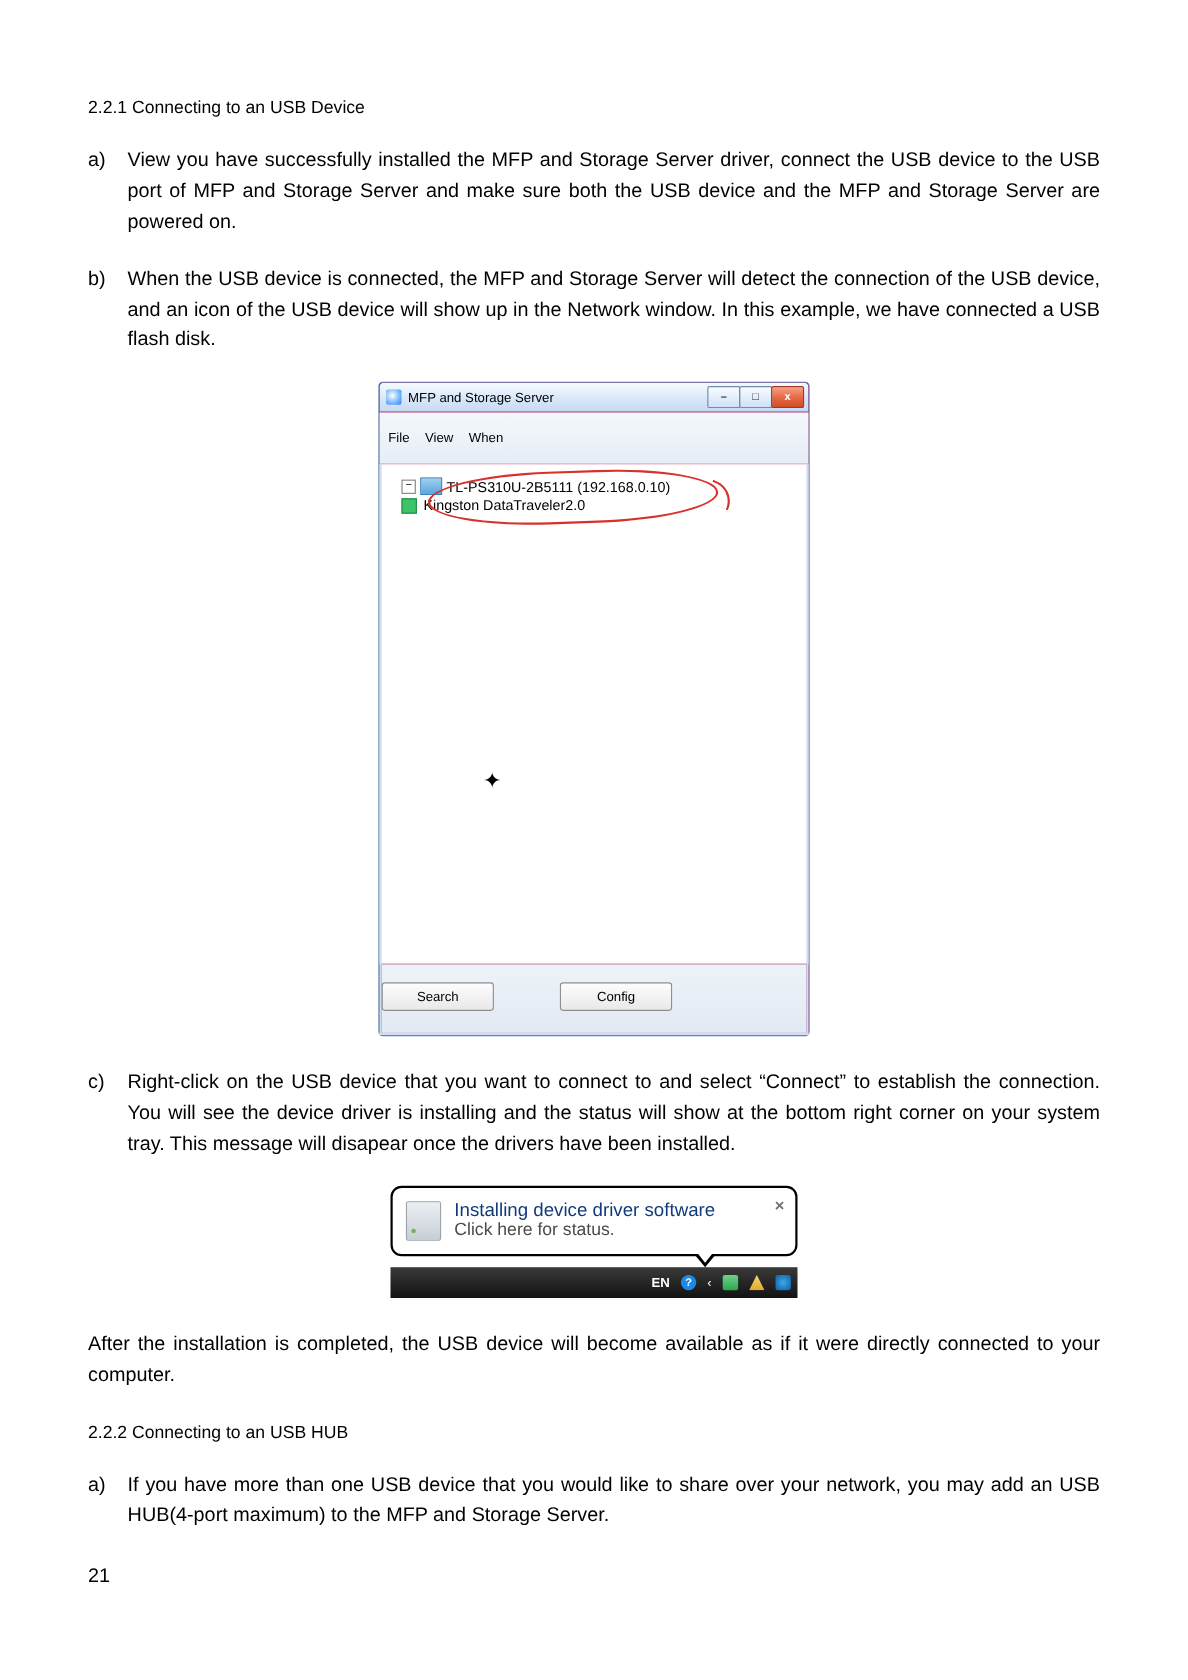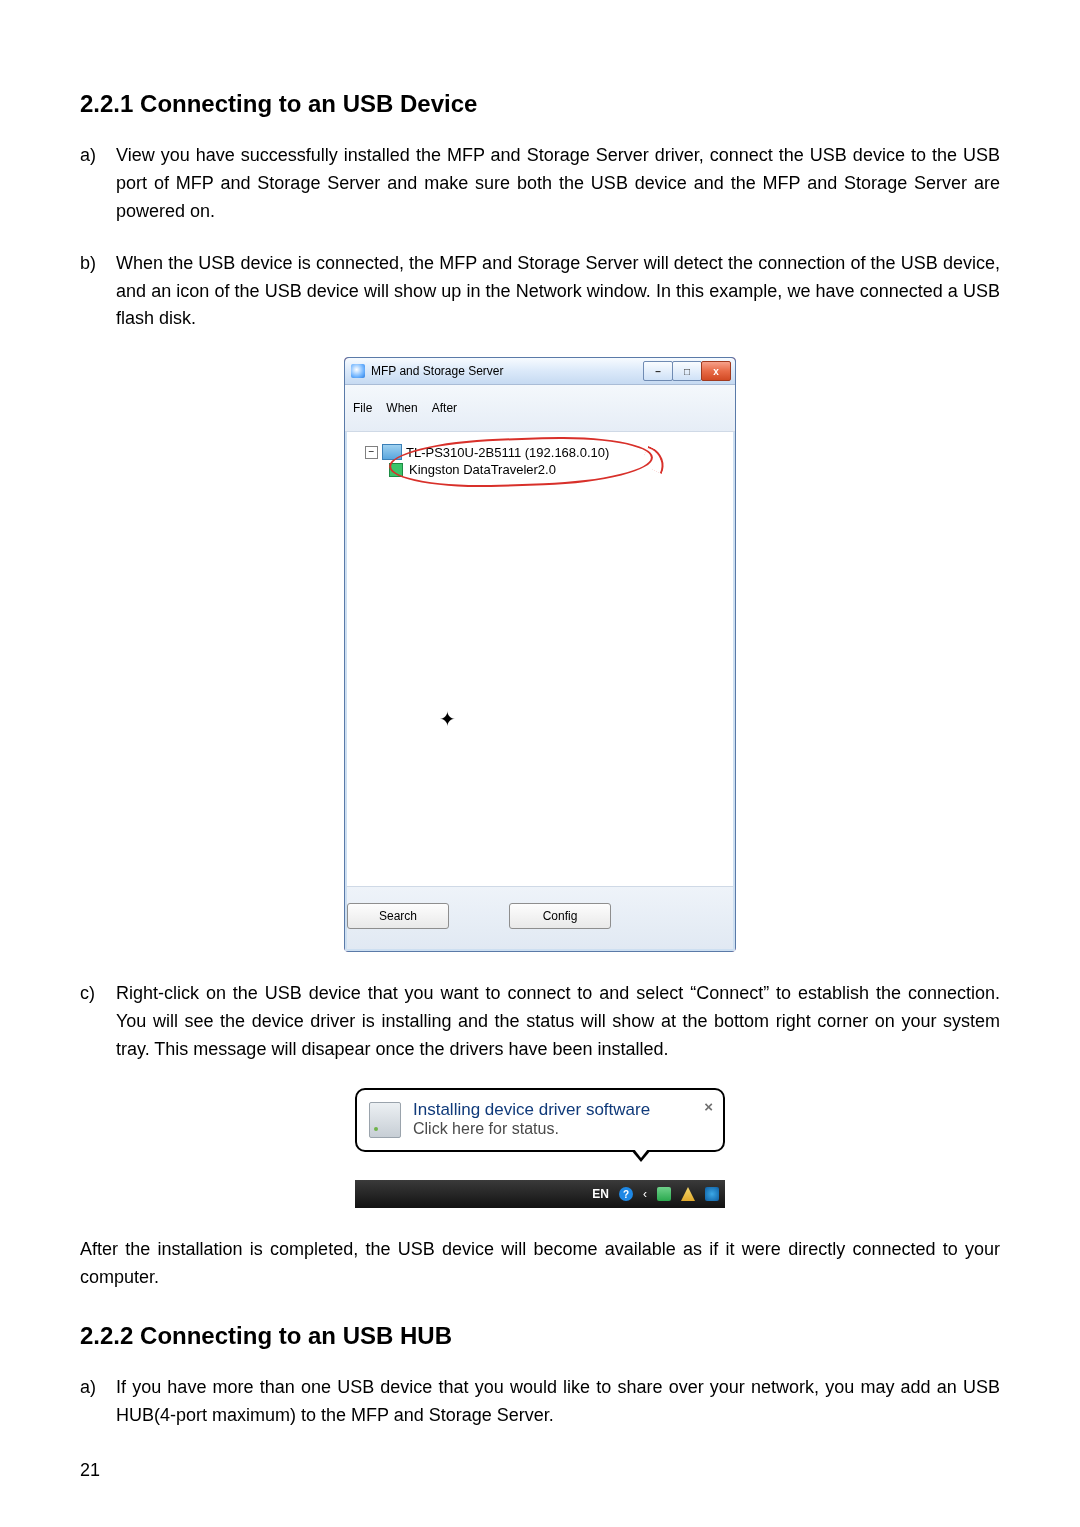--- a/index.html
+++ b/index.html
@@ -7,22 +7,22 @@
     padding: 0;
     background: #fff;
     font-family: Arial, Helvetica, sans-serif;
     color: #000;
     width: 1080px;
   }
   .page {
     padding: 90px 80px 60px 80px;
   }
   h3 {
-    font-size: 24px;
-    font-weight: bold;
+    font-size: 16px;
+    font-weight: normal;
     margin: 0 0 24px 0;
   }
   ol.main-list {
     list-style: none;
     padding: 0;
     margin: 0;
   }
   ol.main-list > li {
     display: flex;
     margin-bottom: 24px;
@@ -118,21 +118,20 @@
   }
   .srv-icon::after {
     content: ""; position: absolute; left: -3px; top: -3px;
     width: 10px; height: 10px;
     border: 2px solid #d63a2f;
     border-left: none; border-bottom: none;
     transform: rotate(45deg);
     display: none;
   }
   .tree-child {
-    margin-left: 24px;
     display: flex; align-items: center; gap: 6px;
     font-size: 13px;
     margin-top: 2px;
     text-align: right;
   }
   .usb-icon {
     width: 12px; height: 12px;
     background: #3cc46a;
     border: 1px solid #1e8c44;
   }
@@ -224,21 +223,21 @@
     border-right: 10px solid transparent;
     border-top: 12px solid #000;
   }
   .balloon-tail::after {
     content: ""; position: absolute; left: -7px; top: -13px;
     border-left: 7px solid transparent;
     border-right: 7px solid transparent;
     border-top: 9px solid #fff;
   }
   .tray {
-    margin-top: 28px;
+    margin-top: 10px;
     height: 28px;
     background: linear-gradient(#3a3a3a, #121212);
     display: flex;
     align-items: center;
     justify-content: flex-end;
     gap: 10px;
     padding: 0 6px 0 0;
     color: #e8e8e8;
     font-size: 12px;
   }
@@ -300,22 +299,22 @@
         <span class="t-icon"></span>
         <span class="title-text">MFP and Storage Server</span>
         <div class="win-controls">
           <span class="wc-btn">–</span>
           <span class="wc-btn">□</span>
           <span class="wc-btn close">x</span>
         </div>
       </div>
       <div class="menubar">
         <span>File</span>
+        <span>View</span>
         <span>When</span>
-        <span>After</span>
       </div>
       <div class="tree-area">
         <div class="tree-root">
           <span class="expander">−</span>
           <span class="srv-icon"></span>
           <span>TL-PS310U-2B5111 (192.168.0.10)</span>
         </div>
         <div class="tree-child">
           <span class="usb-icon"></span>
           <span>Kingston DataTraveler2.0</span>

